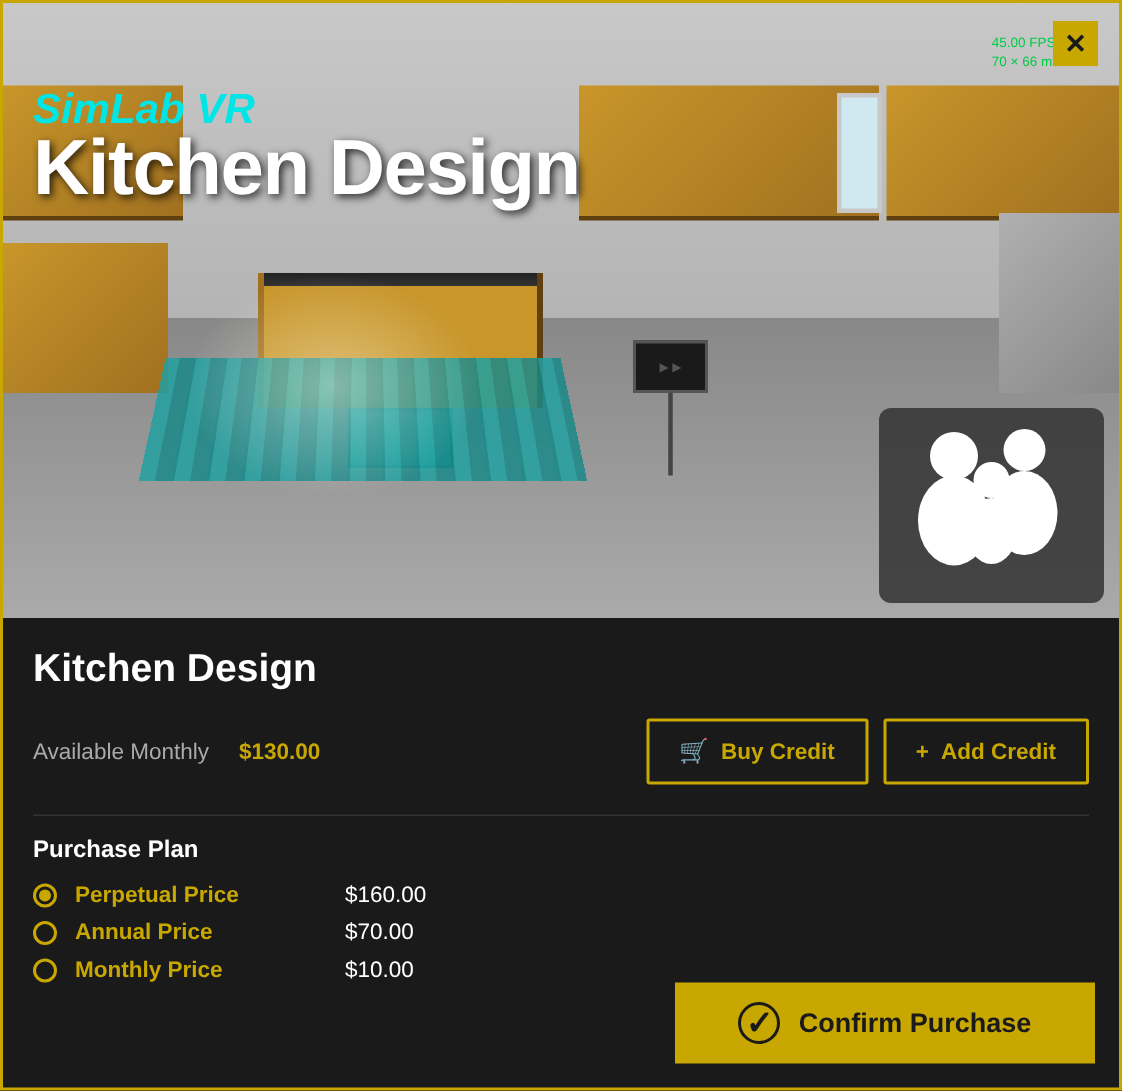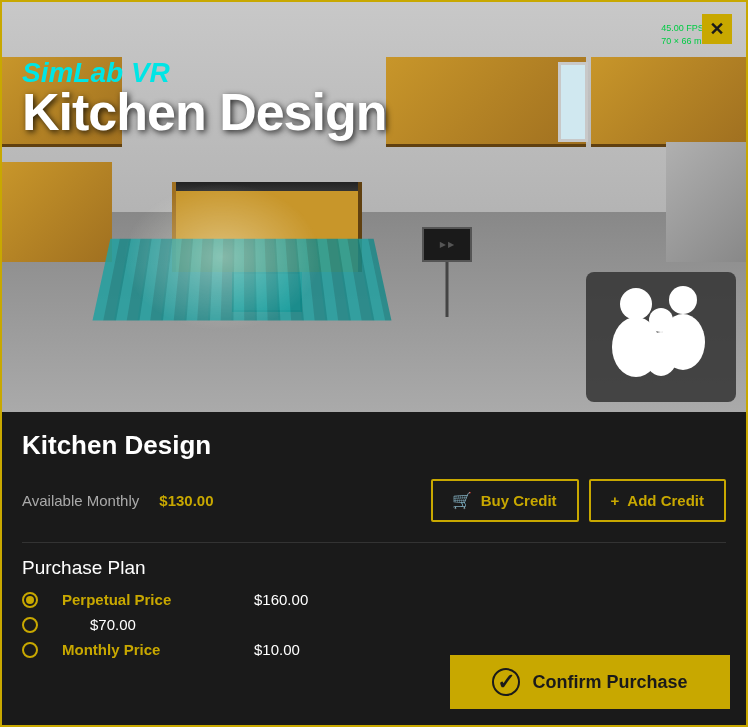--- a/index.html
+++ b/index.html
@@ -168,36 +168,36 @@
     }
 
     .divider {
       height: 1px;
       background: #333;
       margin-bottom: 14px;
     }
 
     .purchase-plan-label {
       color: white;
-      font-size: 19px;
-      font-weight: normal;
+      font-size: 16px;
+      font-weight: bold;
       margin-bottom: 12px;
     }
 
     .plan-options {
       display: flex;
       flex-direction: column;
       gap: 8px;
       margin-bottom: 18px;
     }
 
     .plan-option {
       display: flex;
       align-items: center;
-      gap: 24px;
+      gap: 12px;
     }
 
     .radio-btn {
       width: 16px;
       height: 16px;
       border-radius: 50%;
       border: 2px solid #c8a800;
       display: flex;
       align-items: center;
       justify-content: center;
@@ -468,20 +468,21 @@
 
       <div class="plan-option">
         <div class="radio-btn selected">
         </div>
         <span class="plan-name">Perpetual Price</span>
         <span class="plan-price">$160.00</span>
       </div>
 
       <div class="plan-option">
         <div class="radio-btn"></div>
+        <span class="plan-name">Annual Price</span>
         <span class="plan-price">$70.00</span>
       </div>
 
       <div class="plan-option">
         <div class="radio-btn"></div>
         <span class="plan-name">Monthly Price</span>
         <span class="plan-price">$10.00</span>
       </div>
     </div>
   </div>

